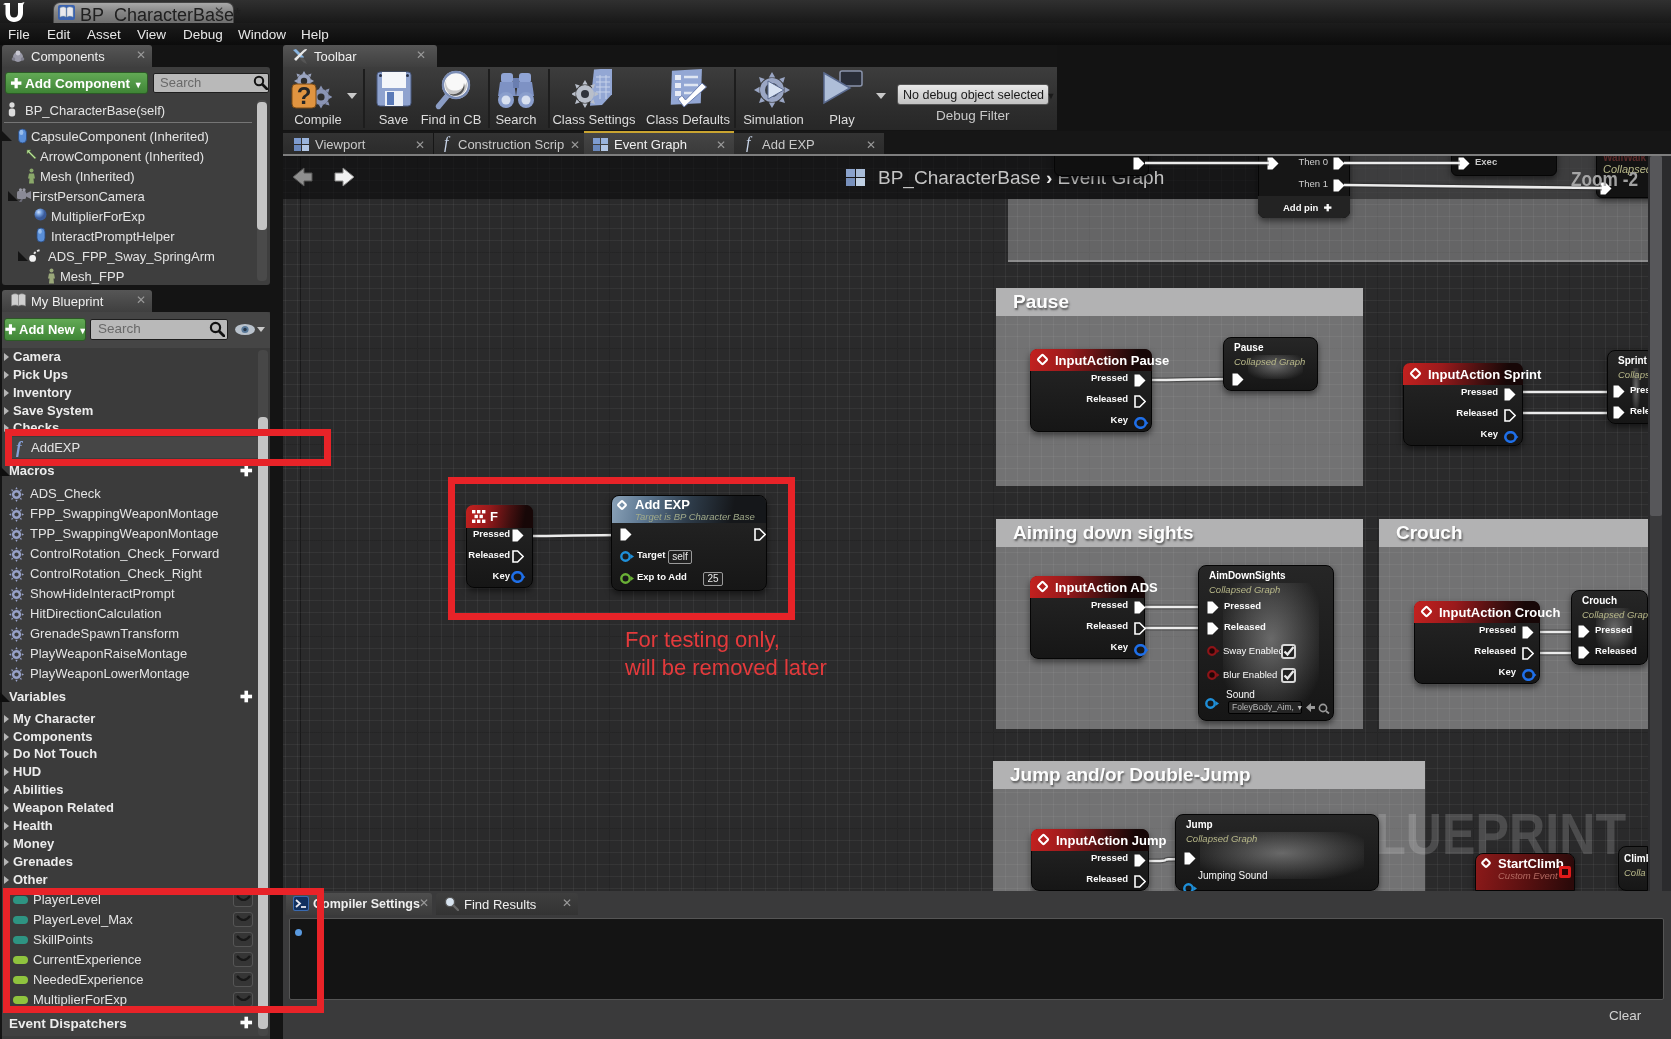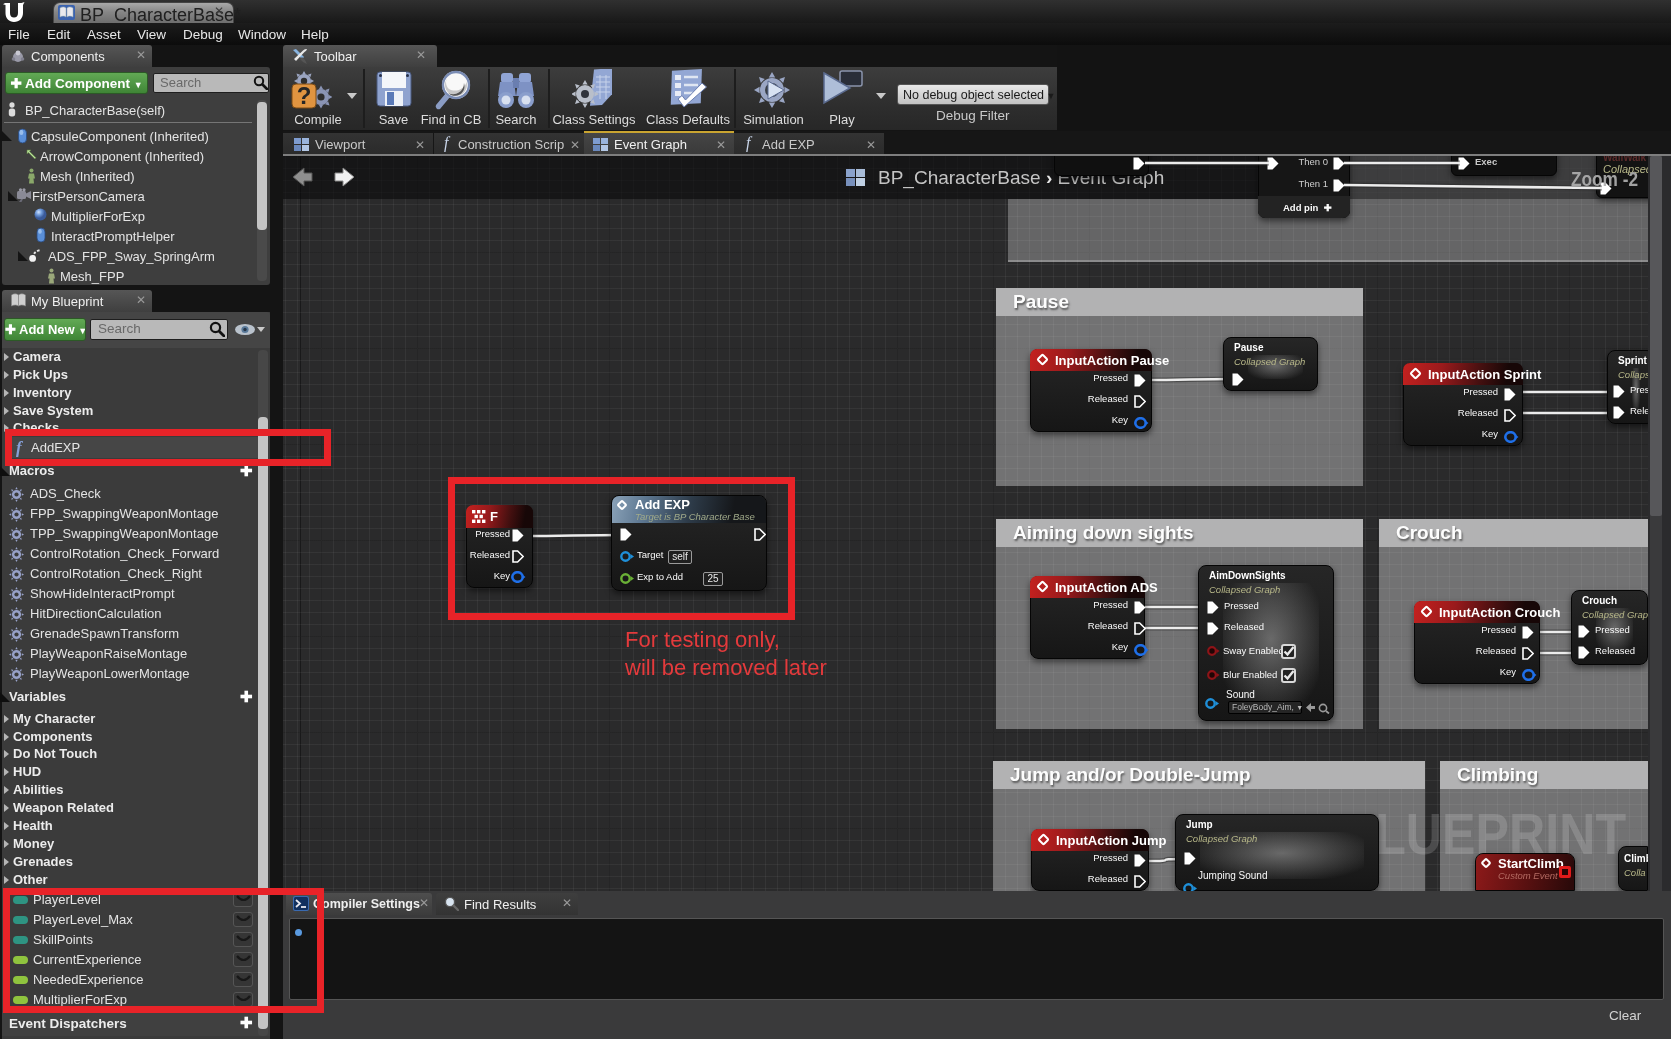--- a/index.html
+++ b/index.html
@@ -36,21 +36,21 @@
 
 #graph{left:283px;top:156px;width:1365px;height:735px;overflow:hidden;background-color:#2a2a2b;background-image:repeating-linear-gradient(to right,rgba(255,255,255,.05) 0 1px,transparent 1px 12px),repeating-linear-gradient(to bottom,rgba(255,255,255,.05) 0 1px,transparent 1px 12px),repeating-linear-gradient(to right,rgba(0,0,0,.4) 0 1px,transparent 1px 96px),repeating-linear-gradient(to bottom,rgba(0,0,0,.4) 0 1px,transparent 1px 96px);background-position:2px 0,0 0,38px 0,0 0}
 .gband{position:absolute}
 .comment{position:absolute;background:rgba(255,255,255,.34)}
 .ctitle{position:absolute;left:0;top:0;right:0;height:28px;background:#b2b2b3;color:#fdfdfd;font-size:19px;font-weight:bold;line-height:28px;text-shadow:1px 2px 2px rgba(80,80,80,.9);padding-left:17px}
 .node{position:absolute;background:linear-gradient(#262626,#161616);border:1px solid #050505;border-radius:8px;box-shadow:0 3px 6px rgba(0,0,0,.5)}
 .nhead{position:absolute;left:0;top:0;right:0;height:22px;border-radius:7px 7px 0 0}
 .redhead{background:linear-gradient(100deg,#c4211f 0%,#9a1a1c 32%,#451010 64%,#170707 86%)}
 .nhtitle{position:absolute;left:24px;top:5px;font-size:13px;font-weight:bold;color:#fff;white-space:nowrap}
 .diamond{position:absolute;width:9px;height:9px;border:2.5px solid #fff;transform:rotate(45deg);border-radius:2px}
-.pinlabel{position:absolute;font-size:9.5px;font-weight:normal;color:#fafafa;white-space:nowrap}
+.pinlabel{position:absolute;font-size:9.5px;font-weight:bold;color:#fafafa;white-space:nowrap}
 .glow{position:absolute;background:radial-gradient(ellipse at 50% 45%,rgba(228,228,228,.38),rgba(140,140,140,0) 82%)}
 .ntitle{position:absolute;font-size:10px;font-weight:bold;color:#fff;white-space:nowrap}
 .nsub{position:absolute;font-size:9.5px;font-style:italic;color:#b9b98a;white-space:nowrap}
 .valbox{position:absolute;background:#1f1f1f;border:1px solid #9a9a9a;border-radius:2px;color:#e8e8e8;text-align:center}
 .chk{position:absolute;width:15px;height:15px;background:#222;border:2px solid #d8d8d8;border-radius:3px}
 
 .redbox{position:absolute;border:7px solid #e82328;z-index:60}
 .redtxt{position:absolute;color:#e43a3c;font-size:22px;z-index:60;white-space:nowrap}
 
 #botpanel{left:283px;top:891px;width:1388px;height:148px;background:#3a3a3b}
@@ -471,23 +471,20 @@
         <div class="ctitle">Pause</div>
       </div>
 <div class="comment" style="left:713px;top:363px;width:367px;height:210px">
         <div class="ctitle">Aiming down sights</div>
       </div>
 <div class="comment" style="left:1096px;top:363px;width:269px;height:210px">
         <div class="ctitle">Crouch</div>
       </div>
 <div class="comment" style="left:710px;top:605px;width:432px;height:130px">
         <div class="ctitle">Jump and/or Double-Jump</div>
-      </div>
-<div class="comment" style="left:1157px;top:605px;width:208px;height:130px">
-        <div class="ctitle">Climbing</div>
       </div>
 <div class="txt" style="left:1056px;top:645px;font-size:57px;font-weight:bold;color:rgba(255,255,255,.16);transform:scaleX(.88);transform-origin:left">BLUEPRINT</div>
 <svg class="abs" style="left:8px;top:10px" width="22" height="22" viewBox="0 0 22 22">
         <path d="M13 2v5h8v8h-8v5L2 11z" fill="#8f8f8f" stroke="#555" stroke-width="1"></path>
       </svg>
 <svg class="abs" style="left:51px;top:10px" width="22" height="22" viewBox="0 0 22 22">
         <path d="M9 2v5H1v8h8v5l11-9z" fill="#f2f2f2" stroke="#888" stroke-width="1"></path>
       </svg>
 <svg class="abs" style="left:563px;top:13px" width="19" height="17" viewBox="0 0 19 17">
         <rect x="0" y="0" width="9" height="8" fill="#8aa2cc"></rect>

